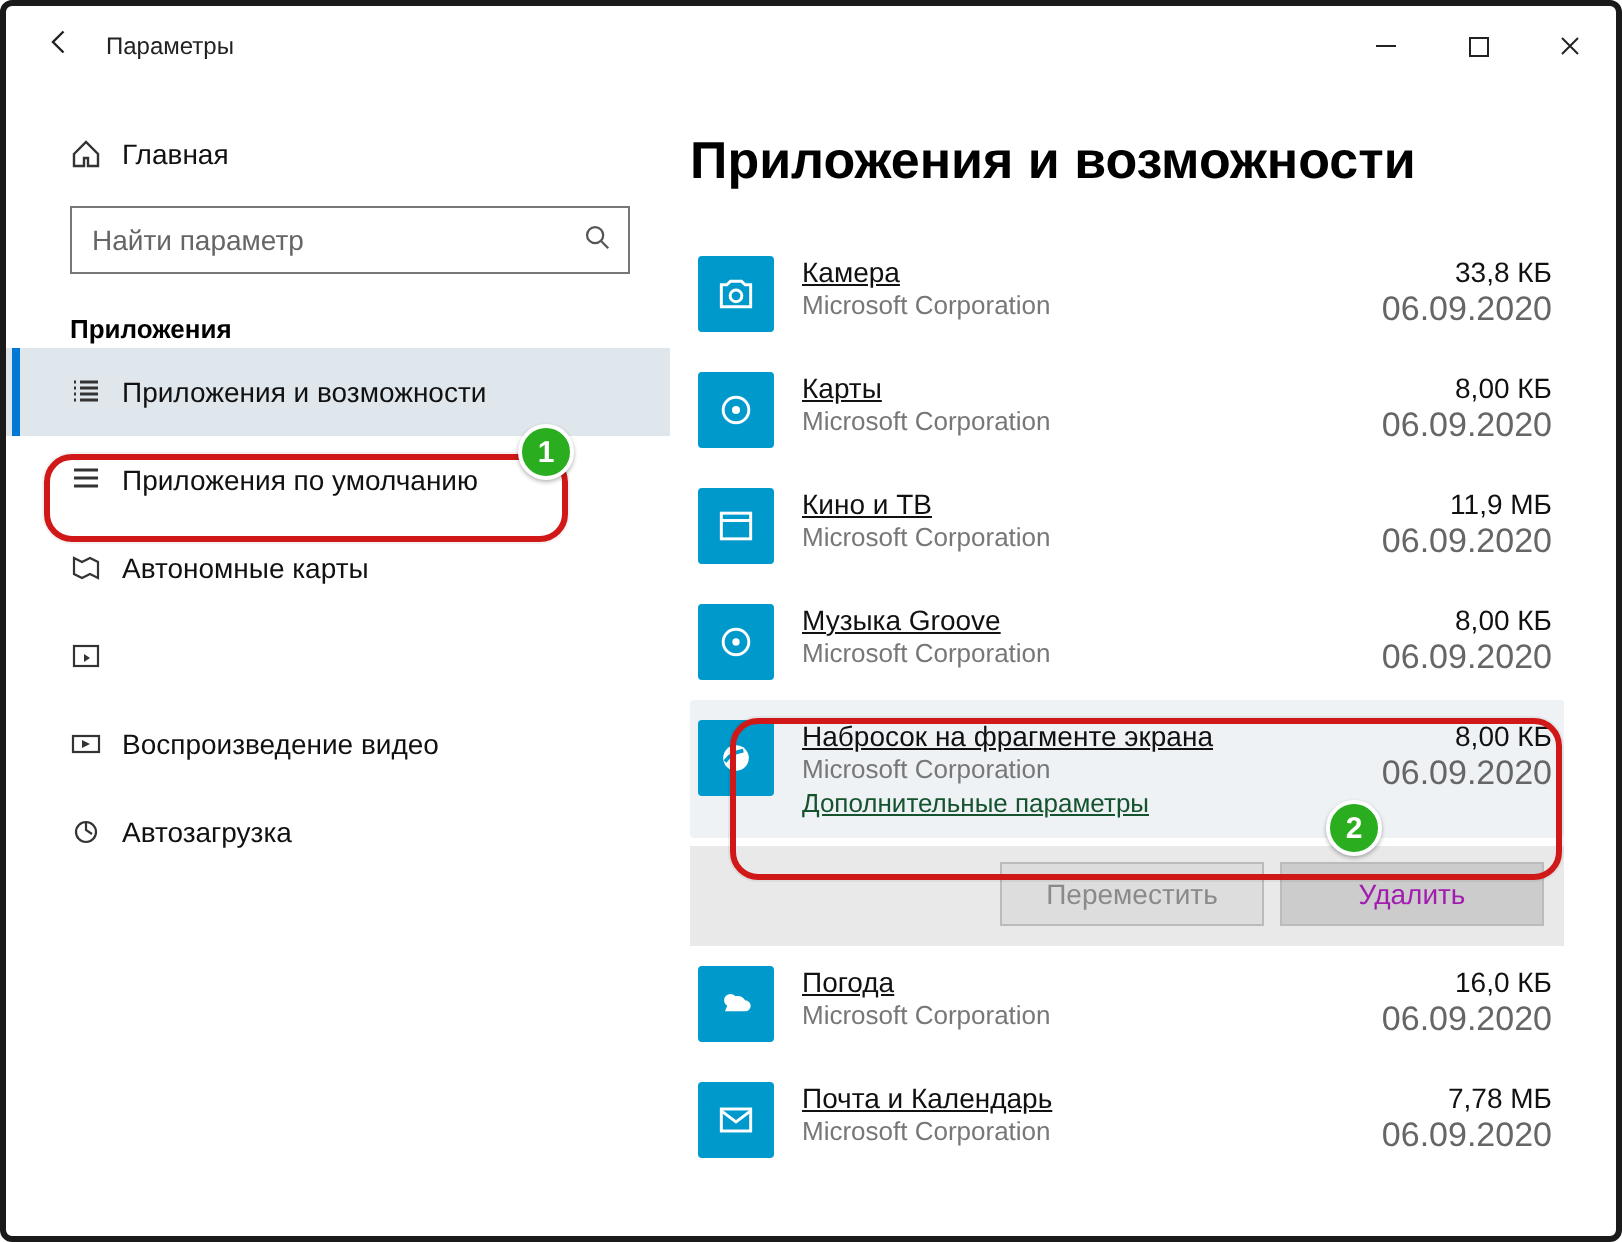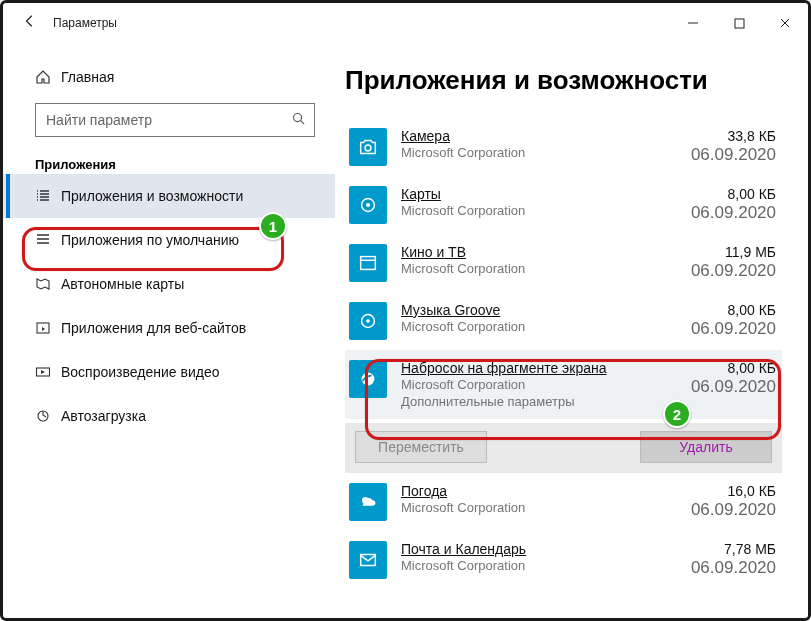--- a/index.html
+++ b/index.html
@@ -57,27 +57,27 @@
   .app-item.selected { background: #eef2f5; border-radius:2px; }
   .app-icon {
     width: 38px; height: 38px; background: #0099cc; border-radius: 2px;
     display: flex; align-items: center; justify-content: center; color: #fff;
     flex-shrink: 0;
   }
   .app-icon svg { width: 22px; height: 22px; fill: #fff; }
   .app-text { flex: 1; padding: 0 10px 0 14px; }
   .app-name { font-size: 14px; color: #111; text-decoration: underline; }
   .app-corp { font-size: 13px; color: #777; margin-top: 1px; }
-  .app-adv { font-size: 13px; color: #737373; margin-top: 2px; cursor: pointer; }
+  .app-adv { font-size: 13px; color: #14532d; margin-top: 2px; cursor: pointer; text-decoration: underline; }
   .app-meta { text-align: right; min-width: 86px; }
   .app-size { font-size: 14px; color: #111; }
   .app-date { font-size: 17px; color: #666; margin-top: 1px; }
 
   .action-row {
-    display: flex; justify-content: space-between; gap: 8px;
+    display: flex; justify-content: flex-end; gap: 8px;
     background: #e9e9e9; padding: 8px 10px 10px 10px; margin-top: 4px;
   }
   .action-row button {
     width: 132px; height: 32px; border: 1px solid #bbb;
     background: #ddd; color: #8a8a8a; font-size: 14px; cursor: pointer;
   }
   .action-row button.enabled { background: #ccc; color: #a21caf; }
 
   
   .hl {
@@ -177,21 +177,20 @@
             </span>
           <span class="label">Автономные карты</span>
         </div>
         <div class="nav-item">
           <span class="icon">
               <svg viewBox="0 0 16 16">
                 <rect x="2" y="3" width="12" height="10" fill="none" stroke="#333" stroke-width="1.1"></rect>
                 <path d="M7 7l3 2-3 2z" fill="#333"></path>
               </svg>
             </span>
-          <span class="label">Приложения для веб-сайтов</span>
         </div>
         <div class="nav-item">
           <span class="icon">
               <svg viewBox="0 0 16 16">
                 <rect x="1.5" y="4" width="13" height="8" fill="none" stroke="#333" stroke-width="1.1"></rect>
                 <path d="M6 6l4 2-4 2z" fill="#333"></path>
               </svg>
             </span>
           <span class="label">Воспроизведение видео</span>
         </div>

